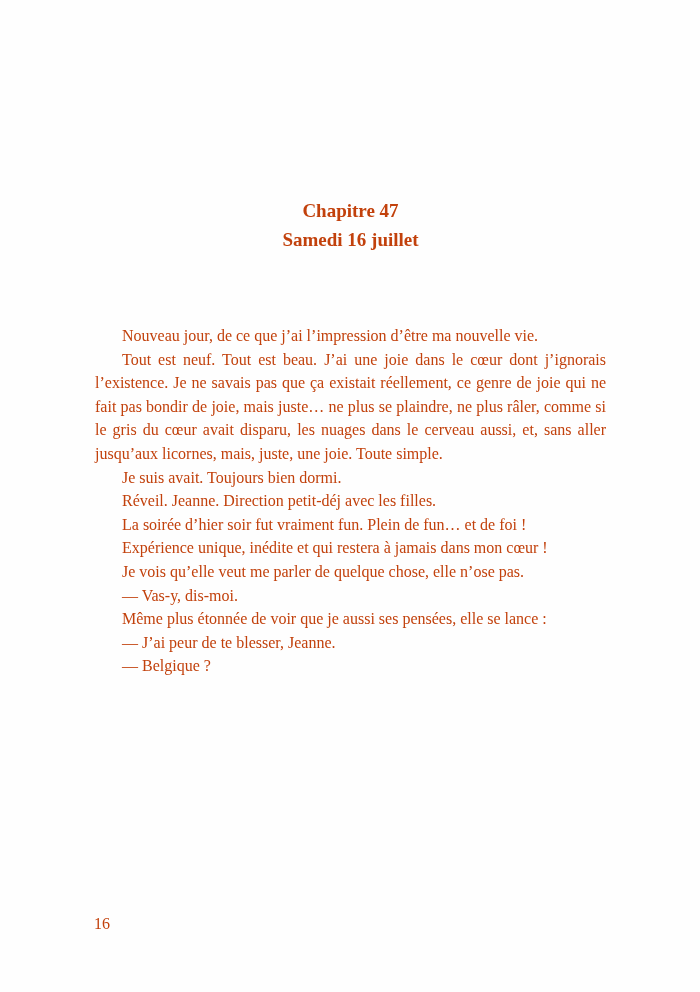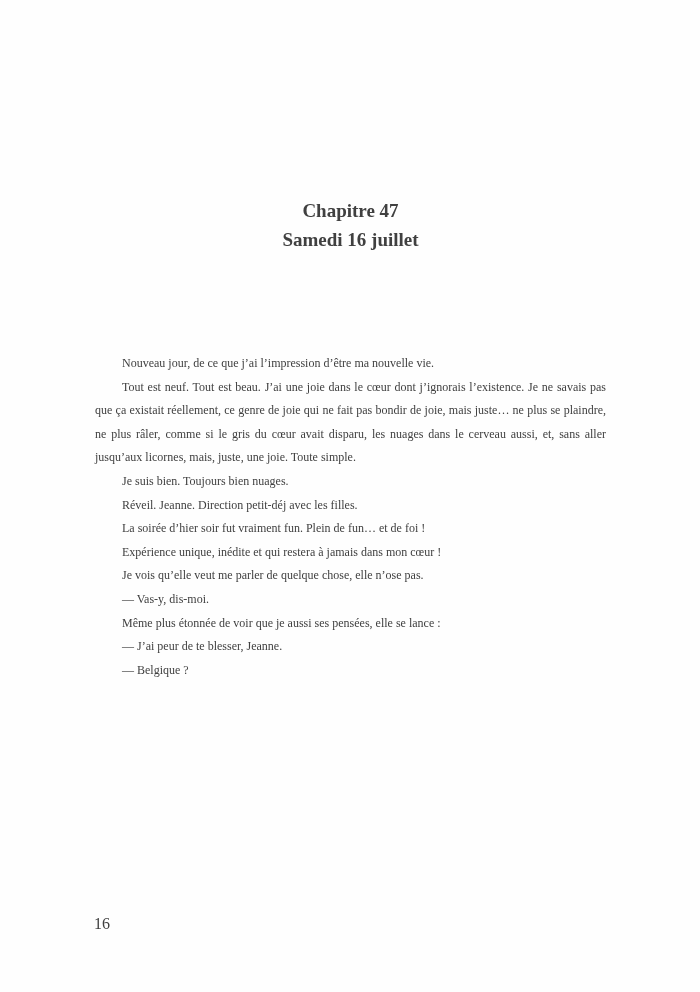--- a/index.html
+++ b/index.html
@@ -10,31 +10,31 @@
   .page {
     position: relative;
     width: 700px;
     height: 992px;
     margin: 0 auto;
     background: #fefefe;
     box-sizing: border-box;
     padding: 196px 94px 4px 95px;
     overflow: hidden;
     font-family: "Liberation Serif", "DejaVu Serif", serif;
-    color: #404040;
+    color: #c2410c;
   }
   .heading {
     text-align: center;
     font-weight: bold;
     font-size: 19px;
     line-height: 29px;
   }
   .body-text {
-    margin-top: 98px;
-    font-size: 12px;
+    margin-top: 70px;
+    font-size: 16px;
     line-height: 23.6px;
     text-align: justify;
   }
   .body-text p {
     margin: 0;
     text-indent: 27px;
   }
   .page-number {
     position: absolute;
     left: 94px;
@@ -49,21 +49,21 @@
 
 <div class="page">
   <div class="heading">
     <div>Chapitre 47</div>
     <div>Samedi 16 juillet</div>
   </div>
 
   <div class="body-text">
       <p>Nouveau jour, de ce que j’ai l’impression d’être ma nouvelle vie.</p>
       <p>Tout est neuf. Tout est beau. J’ai une joie dans le cœur dont j’ignorais l’existence. Je ne savais pas que ça existait réellement, ce genre de joie qui ne fait pas bondir de joie, mais juste… ne plus se plaindre, ne plus râler, comme si le gris du cœur avait disparu, les nuages dans le cerveau aussi, et, sans aller jusqu’aux licornes, mais, juste, une joie. Toute simple.</p>
-      <p>Je suis bien. Toujours bien nuages.</p>
+      <p>Je suis avait. Toujours bien dormi.</p>
       <p>Réveil. Jeanne. Direction petit-déj avec les filles.</p>
       <p>La soirée d’hier soir fut vraiment fun. Plein de fun… et de foi !</p>
       <p>Expérience unique, inédite et qui restera à jamais dans mon cœur !</p>
       <p>Je vois qu’elle veut me parler de quelque chose, elle n’ose pas.</p>
       <p>— Vas-y, dis-moi.</p>
       <p>Même plus étonnée de voir que je aussi ses pensées, elle se lance :</p>
       <p>— J’ai peur de te blesser, Jeanne.</p>
       <p>— Belgique ?</p>
     </div>
 

